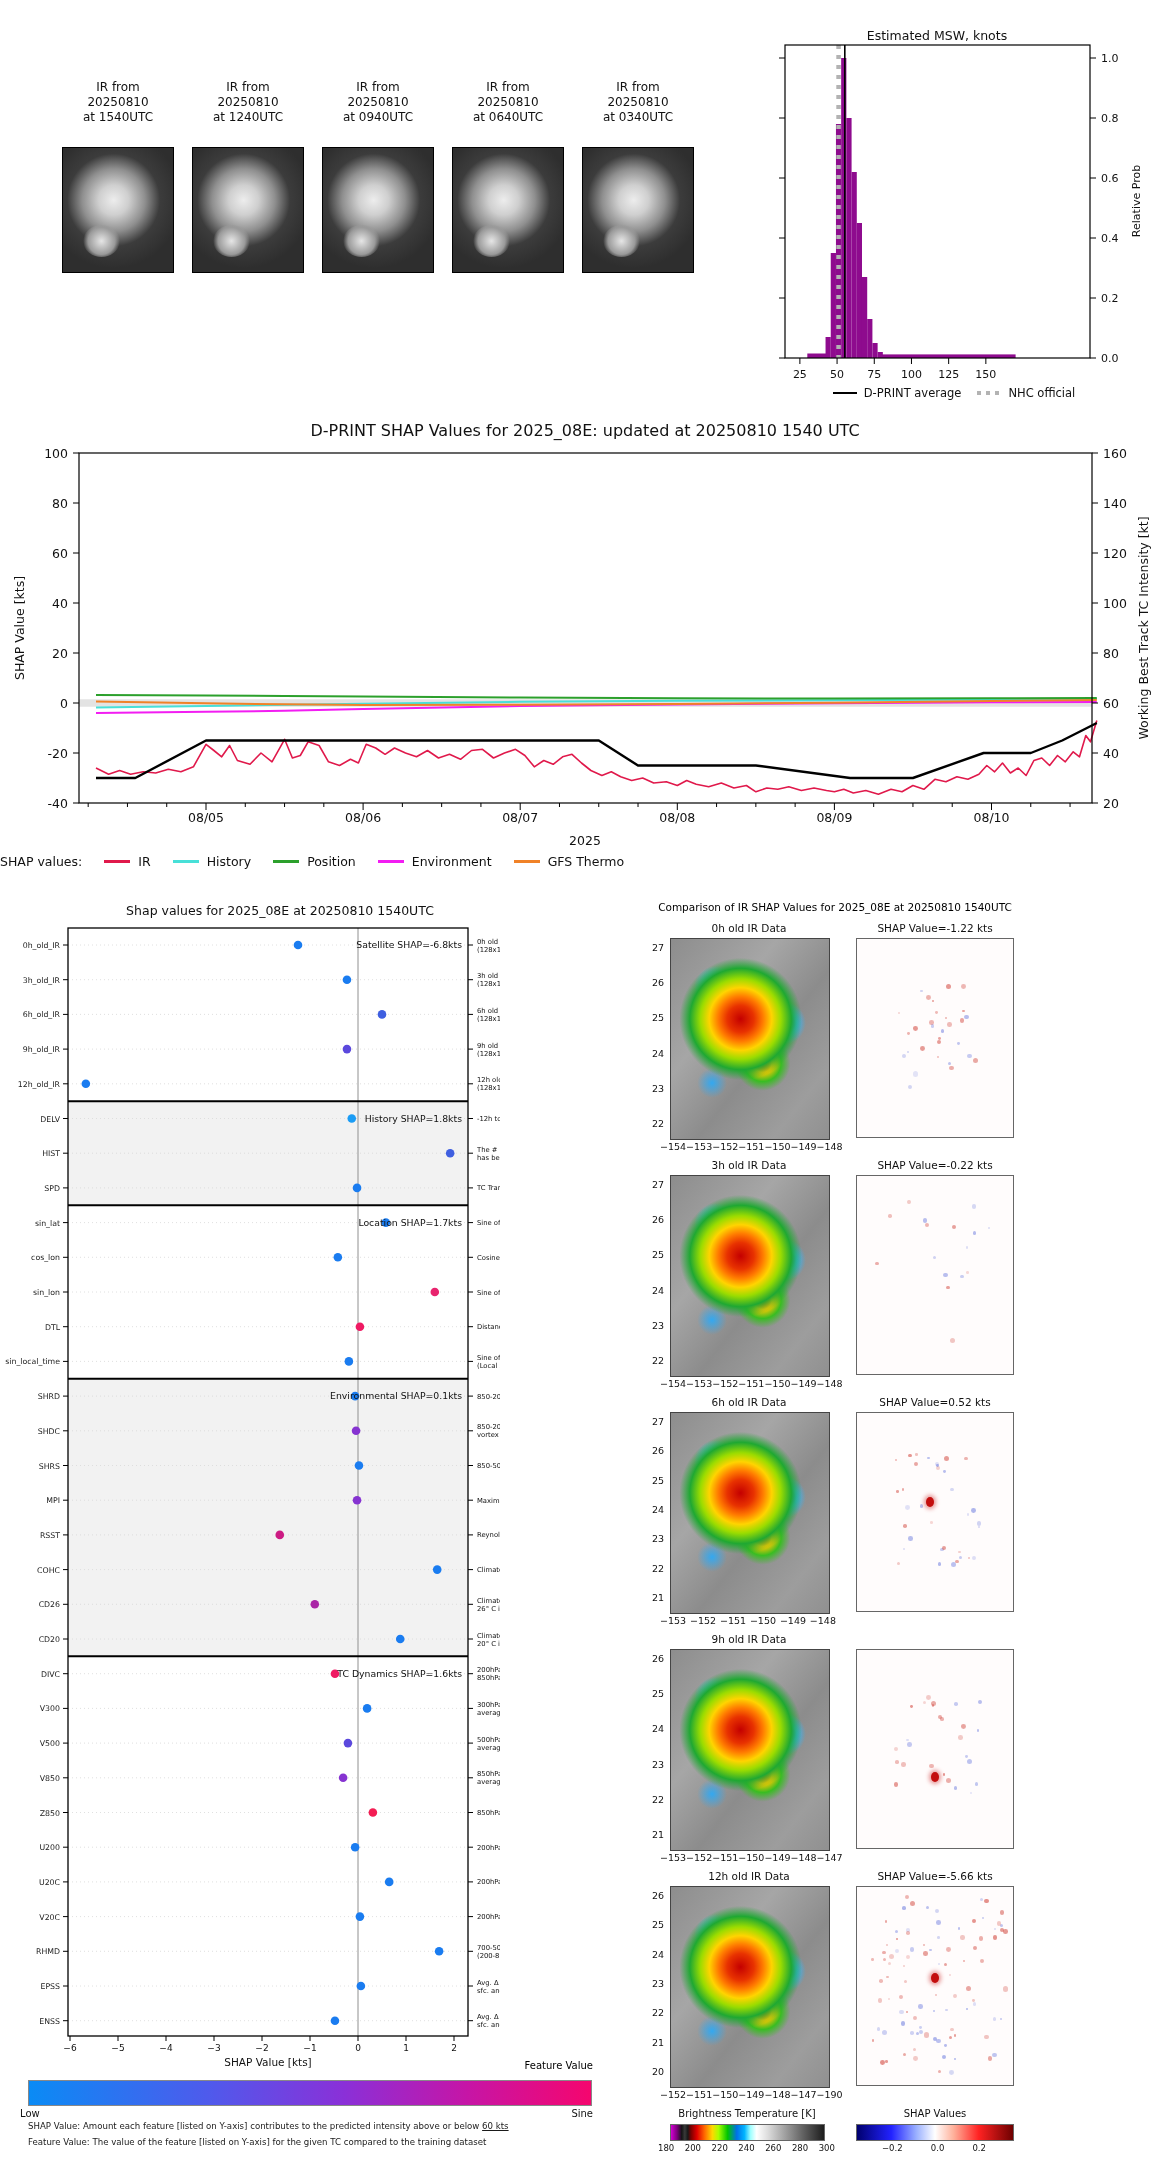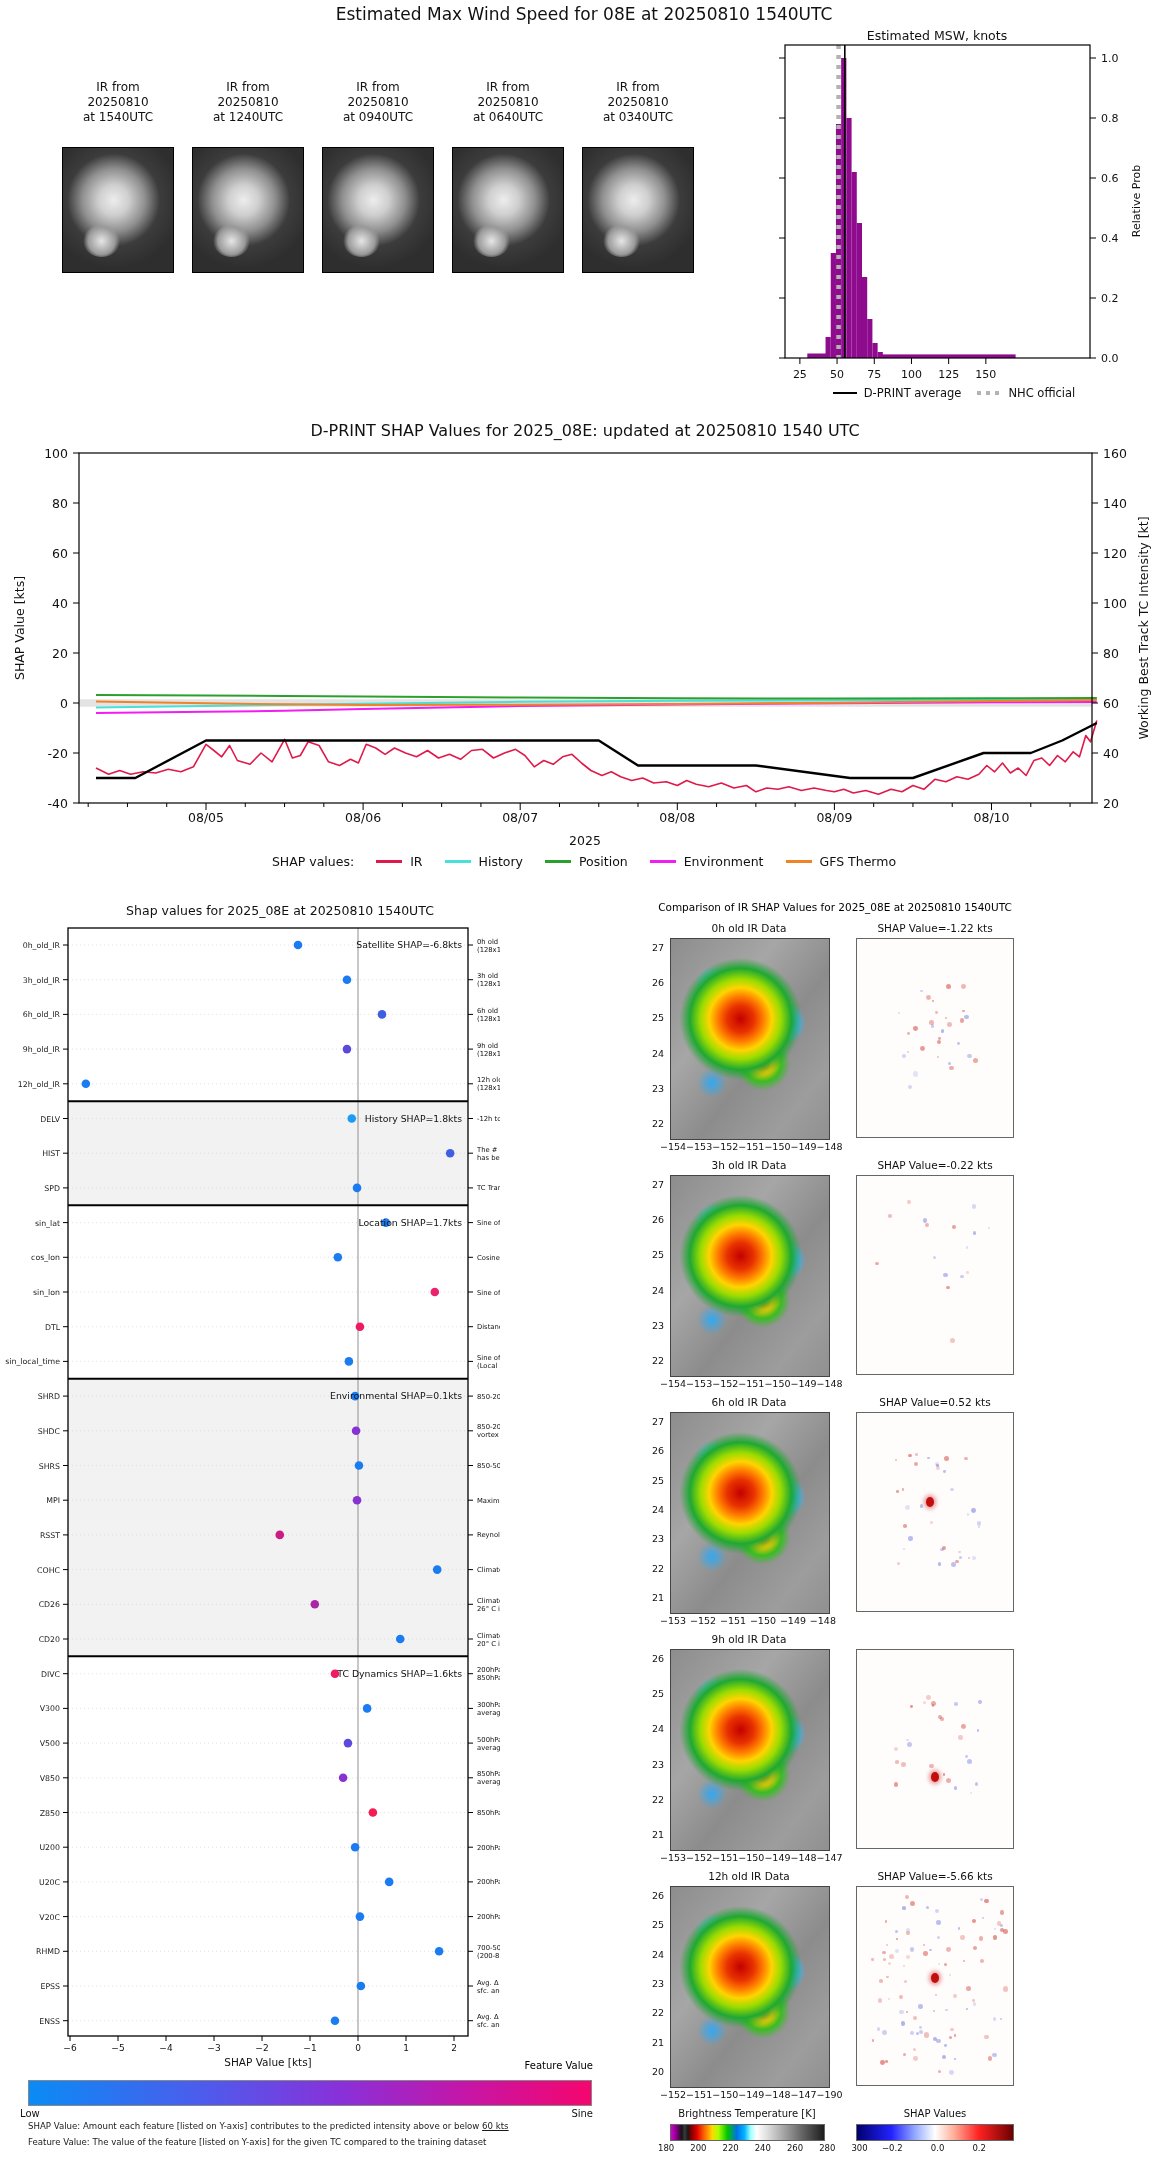--- a/index.html
+++ b/index.html
@@ -14,21 +14,21 @@
       #2e2e2e;}
   .thumb-img::after{content:"";position:absolute;left:18%;top:62%;width:34%;height:26%;border-radius:50%;
       background:radial-gradient(circle, #e6e6e6 0%, #9a9a9a 55%, rgba(40,40,40,0) 75%);}
   .thumb-img{position:absolute;}
   svg text{font-family:"DejaVu Sans","Liberation Sans",sans-serif;}
   #histLegend{display:flex;justify-content:center;gap:26px;align-items:center;font-size:11.5px;color:#111;}
   .hl-item{display:flex;align-items:center;gap:7px;}
   .hl-line{display:inline-block;width:24px;height:0;border-top:2px solid #000;}
   .hl-dotted{display:inline-block;width:24px;height:4px;
      background:repeating-linear-gradient(90deg,#b3b3b3 0 4px,rgba(0,0,0,0) 4px 9px);}
-  .ts-legend{display:flex;justify-content:center;gap:22px;align-items:center;font-size:12.5px;color:#111;}
+  .ts-legend{display:flex;justify-content:flex-start;gap:22px;align-items:center;font-size:12.5px;color:#111;}
   .ts-item{display:flex;align-items:center;gap:8px;}
   .ts-swatch{display:inline-block;width:26px;height:3px;}
   .cmp-sub{text-align:center;font-size:10.5px;color:#111;}
   .ir-img{position:absolute;border:1px solid #444;overflow:hidden;
     background:
       radial-gradient(circle at 44% 40%, #c40000 0%, #e83200 9%, #ff7a00 15%, #ffd400 21%, #9bdc00 27%, #1fa832 34%, rgba(0,0,0,0) 41%),
       radial-gradient(circle at 58% 62%, #ff6a00 0%, #ffc800 6%, #39bd22 12%, rgba(0,0,0,0) 18%),
       radial-gradient(circle at 72% 42%, #1f6ef0 0%, #33b4f5 7%, rgba(0,0,0,0) 13%),
       radial-gradient(circle at 28% 24%, #2a86f0 0%, #35c8f0 5%, rgba(0,0,0,0) 11%),
       radial-gradient(circle at 26% 72%, #33a8f0 0%, rgba(0,0,0,0) 8%),
@@ -39,31 +39,30 @@
   .ytick{position:absolute;text-align:right;font-size:9.5px;color:#111;}
   .xticks-row{position:absolute;display:flex;justify-content:space-between;font-size:9.5px;color:#111;}
   .cb-label{text-align:center;font-size:10px;color:#111;}
   #fv-bar{background:linear-gradient(90deg,#0a8bf5 0%,#4f5aec 32%,#8a30d8 56%,#c615a6 78%,#f5066e 100%);}
   #bt-bar{background:linear-gradient(90deg,
       #d400d4 0%,#7a007a 4%,#141414 7%,#3a3a3a 9%,#181818 11%,
       #7a0000 13%,#e00000 17%,#ff6a00 22%,#ffd800 27%,
       #aaff00 31%,#00c400 37%,#0070e8 43%,#00b4ff 48%,#9fffff 52%,
       #ffffff 56%,#dedede 63%,#a8a8a8 73%,#686868 85%,#1d1d1d 100%);}
   #shapcb-bar{background:linear-gradient(90deg,#00006e 0%,#2222ff 22%,#9ab0ff 38%,#ffffff 50%,#ffb09a 62%,#ff2222 78%,#6e0000 100%);}
-  .cb-ticks{position:absolute;display:flex;justify-content:space-between;font-size:8.5px;color:#111;gap:16px;}
+  .cb-ticks{position:absolute;display:flex;justify-content:space-between;font-size:8.5px;color:#111;}
   .footnote{position:absolute;font-size:8.6px;color:#1a1a1a;}
   .ul{text-decoration:underline;}
   .lowhigh{position:absolute;font-size:10px;color:#111;}
 </style>
 </head>
 <body>
 
 <div id="page">
 
-  <div id="main-title" class="abs">Estimated Max Wind Speed for 08E at 20250810 1540UTC</div>
 
   <div id="thumbs" class="abs" style="left:0;top:0;width:770px;height:300px;">
       <div class="thumb-label" style="position: absolute; left: 53px; top: 80px; width: 130px;">IR from<br>20250810<br>at 1540UTC</div>
       <div class="thumb-img" style="left: 62px; top: 147px; width: 110px; height: 124px;"></div>
       <div class="thumb-label" style="position: absolute; left: 183px; top: 80px; width: 130px;">IR from<br>20250810<br>at 1240UTC</div>
       <div class="thumb-img" style="left: 192px; top: 147px; width: 110px; height: 124px;"></div>
       <div class="thumb-label" style="position: absolute; left: 313px; top: 80px; width: 130px;">IR from<br>20250810<br>at 0940UTC</div>
       <div class="thumb-img" style="left: 322px; top: 147px; width: 110px; height: 124px;"></div>
       <div class="thumb-label" style="position: absolute; left: 443px; top: 80px; width: 130px;">IR from<br>20250810<br>at 0640UTC</div>
       <div class="thumb-img" style="left: 452px; top: 147px; width: 110px; height: 124px;"></div>

